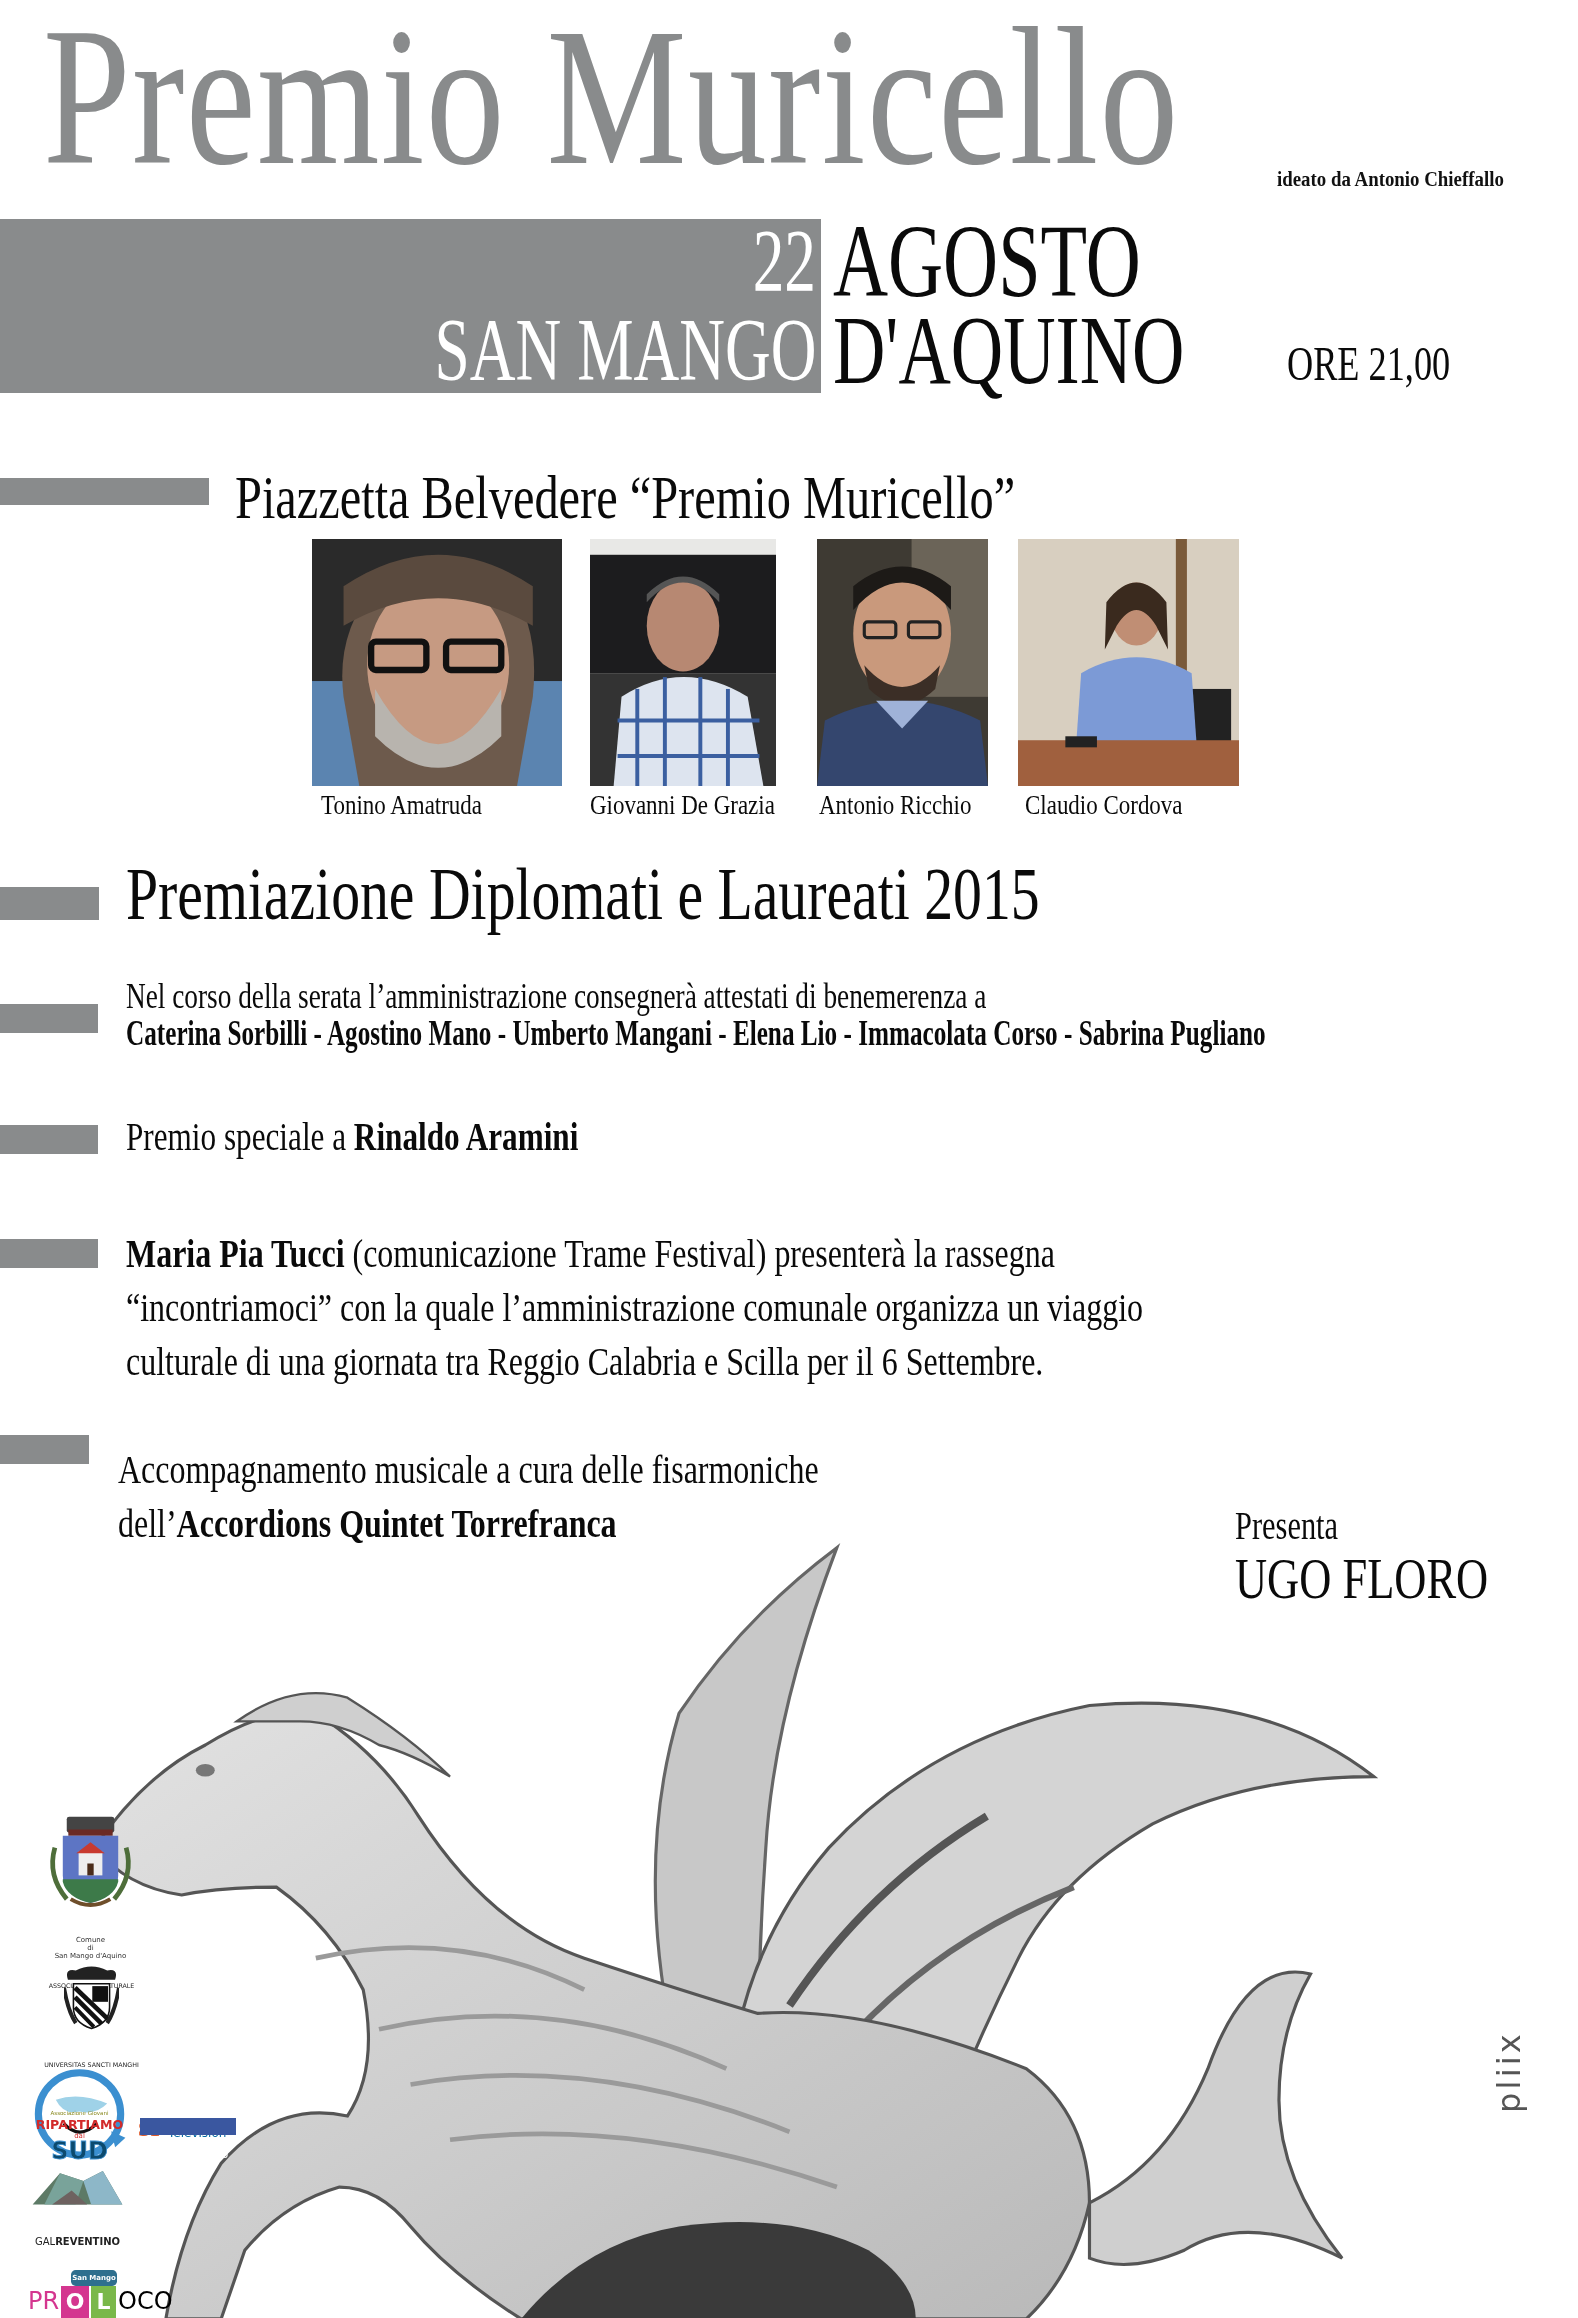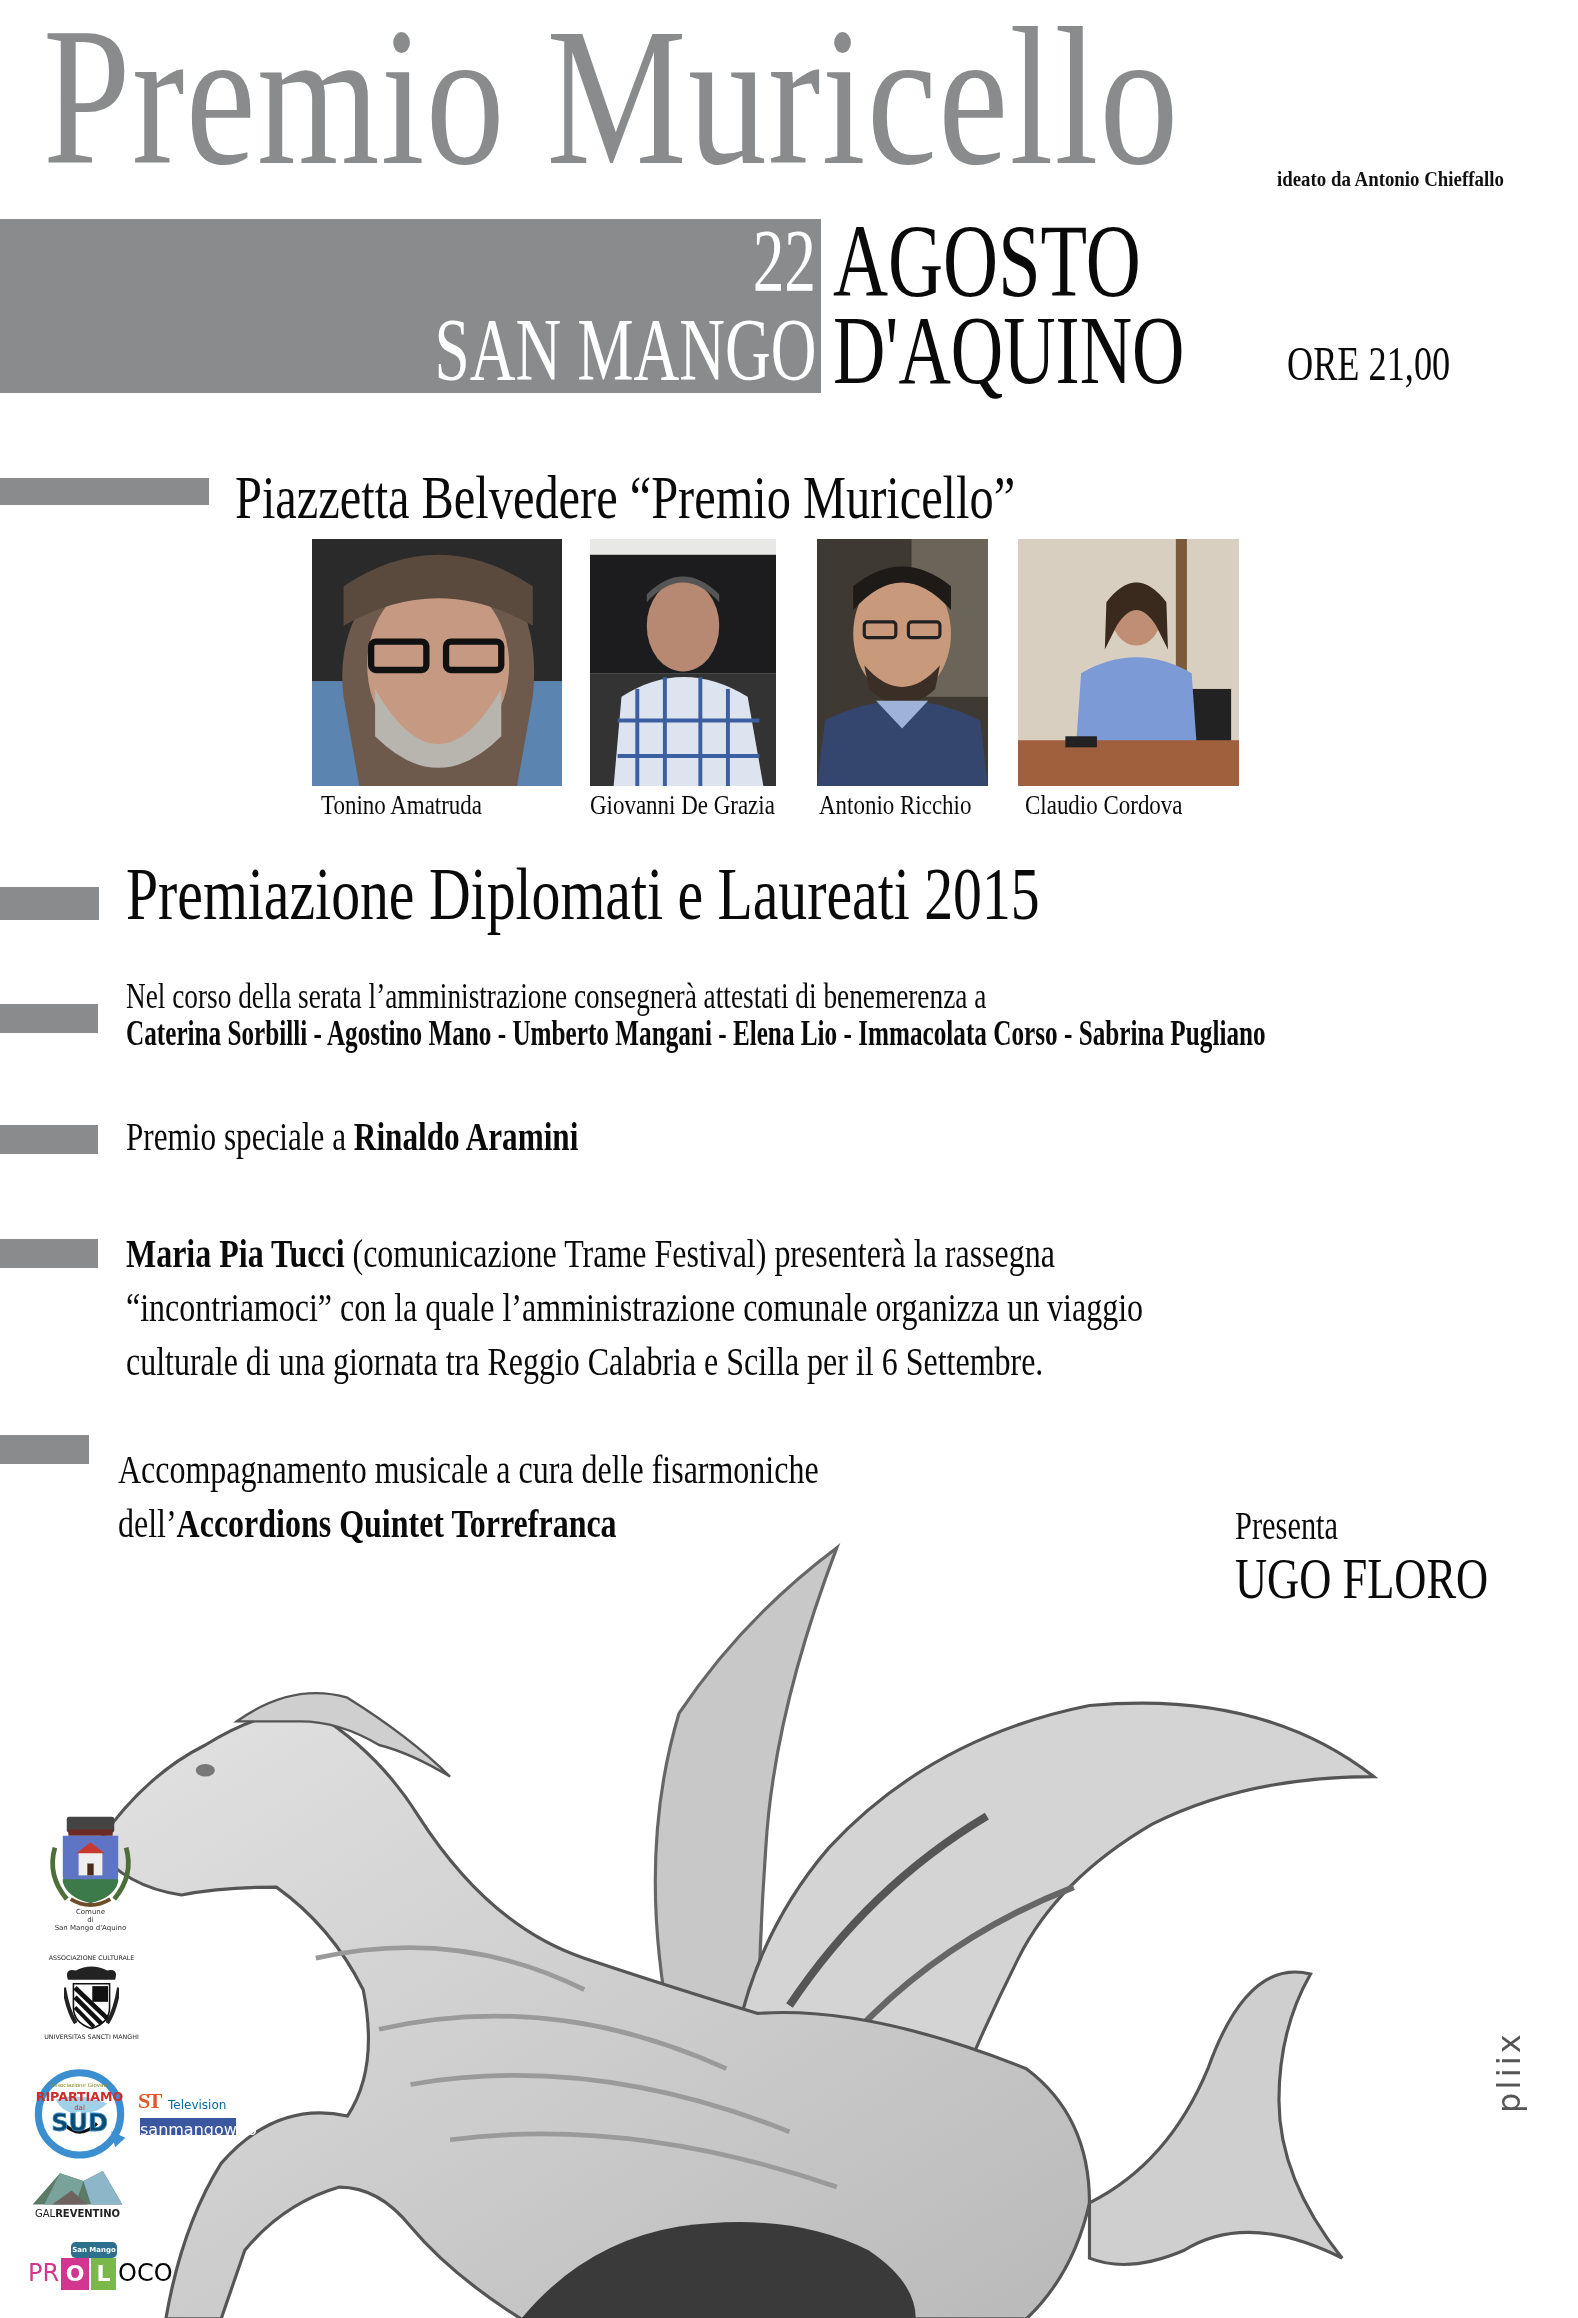--- a/index.html
+++ b/index.html
@@ -37,21 +37,21 @@
   .music { left:118px; top:1442px; font-size:41px; line-height:54px; transform:scaleX(0.78); }
   .presenta { left:1235px; top:1504px; font-size:39px; line-height:44px; transform:scaleX(0.78); }
   .host { left:1235px; top:1547px; font-size:57px; line-height:63px; transform:scaleX(0.78); }
   b { font-weight:bold; }
 
   
   .pegasus { left:79px; top:1516px; width:1421px; height:803px; }
 
   
   .logo { position:absolute; }
-  .logo-text { font-family:"DejaVu Sans",sans-serif; position:absolute; white-space:nowrap; text-align:center; }
+  .logo-text { font-family:"DejaVu Sans",sans-serif; position:absolute; white-space:nowrap; text-align:center;margin-top:28px; }
 
   .credit { left:1468px; top:2053px; font-family:"DejaVu Sans",sans-serif; font-size:32px; color:#555; transform:rotate(-90deg); transform-origin:center; letter-spacing:3.2px; }
 </style>
 </head>
 <body>
 
 <div class="abs title">Premio Muricello</div>
 <div class="abs subtitle">ideato da Antonio Chieffallo</div>
 
 <div class="abs band"></div>
@@ -230,21 +230,21 @@
   <div class="logo-text" style="left:0;top:36px;width:95px;font-size:7px;color:#d22a2a;">dal</div>
   <div class="logo-text" style="left:0;top:41px;width:95px;font-size:24px;font-weight:bold;color:#0c4a6e;-webkit-text-stroke:0.8px #3b8fd0;">SUD</div>
 </div>
 
 <div class="logo" style="left:138px;top:2088px;width:95px;height:27px;">
   <span class="logo-text" style="left:0;top:0;font-size:22px;font-weight:bold;color:#e05a28;letter-spacing:-2.4px;font-family:Liberation Serif, serif;">ST</span>
   <span class="logo-text" style="left:30px;top:9.5px;font-size:12px;color:#0369a1;">Television</span>
 </div>
 
 <div class="logo" style="left:140px;top:2118px;width:96px;height:17.4px;background:#3a57a0;">
-  <div class="logo-text" style="left:0;top:1.6px;width:96px;font-size:16px;color:#fff;">sanmangoweb</div>
+  <div class="logo-text" style="left:0;top:1.6px;width:96px;font-size:11px;color:#fff;">sanmangoweb</div>
 </div>
 
 <div class="logo" style="left:28px;top:2167px;width:99px;height:59px;">
   <svg width="99" height="39" viewBox="0 0 125 50">
     <polygon points="5,48 40,8 70,18 95,5 120,48" fill="#5d7a66"></polygon>
     <polygon points="40,8 70,18 60,48 20,48" fill="#79a39a"></polygon>
     <polygon points="70,18 95,5 120,48 80,48" fill="#8db7c8"></polygon>
     <polygon points="30,48 55,30 75,48" fill="#6e6260"></polygon>
   </svg>
   <div class="logo-text" style="left:0;top:41px;width:99px;font-size:10px;color:#222;"><span>GAL</span><b>REVENTINO</b></div>

